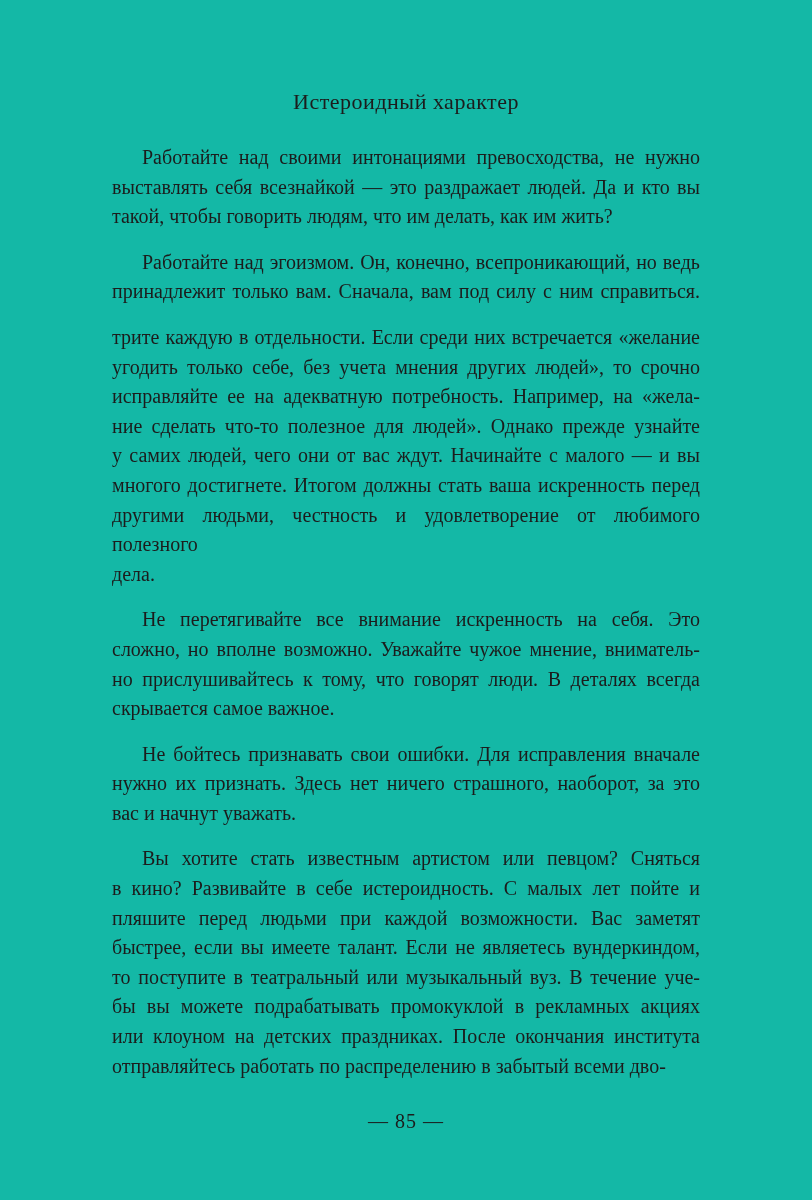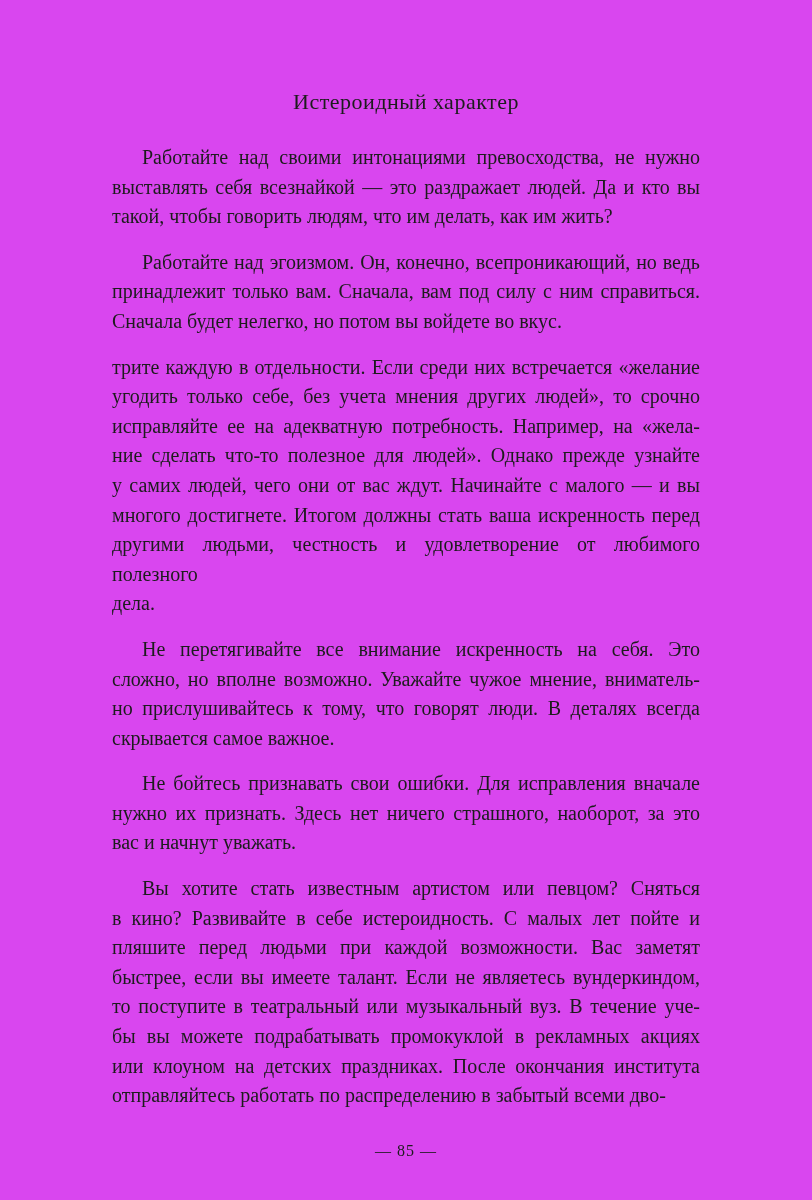--- a/index.html
+++ b/index.html
@@ -4,21 +4,21 @@
 <style>
   html, body {
     margin: 0;
     padding: 0;
     background: #ffffff;
   }
   .page {
     position: relative;
     width: 812px;
     height: 1200px;
-    background: #d946ef;
+    background: #14b8a6;
     color: #1c1c1c;
     font-family: "Liberation Serif", "DejaVu Serif", serif;
     overflow: hidden;
     box-sizing: border-box;
   }
   .chapter-title {
     padding-top: 89px;
     text-align: center;
     font-size: 22px;
     line-height: 26px;
@@ -41,41 +41,40 @@
   }
   .line.last {
     text-align-last: left;
   }
   .line.indent {
     text-indent: 30px;
   }
   .page-footer {
     margin-top: 26px;
     text-align: center;
-    font-size: 16px;
+    font-size: 20px;
     line-height: 28px;
     letter-spacing: 1px;
   }
 </style>
 </head>
 <body>
 
 <div class="page">
   <div class="chapter-title">Истероидный характер</div>
 
   <div class="body-text">
       <div class="paragraph">
         <div class="line indent">Работайте над своими интонациями превосходства, не нужно</div>
         <div class="line">выставлять себя всезнайкой — это раздражает людей. Да и кто вы</div>
         <div class="line last">такой, чтобы говорить людям, что им делать, как им жить?</div>
       </div>
       <div class="paragraph">
         <div class="line indent">Работайте над эгоизмом. Он, конечно, всепроникающий, но ведь</div>
         <div class="line">принадлежит только вам. Сначала, вам под силу с ним справиться.</div>
-        <div class="line last">Сначала будет нелегко, но потом вы войдете во вкус.</div>
       </div>
       <div class="paragraph">
         <div class="line">трите каждую в отдельности. Если среди них встречается «желание</div>
         <div class="line">угодить только себе, без учета мнения других людей», то срочно</div>
         <div class="line">исправляйте ее на адекватную потребность. Например, на «жела-</div>
         <div class="line">ние сделать что-то полезное для людей». Однако прежде узнайте</div>
         <div class="line">у самих людей, чего они от вас ждут. Начинайте с малого — и вы</div>
         <div class="line">многого достигнете. Итогом должны стать ваша искренность перед</div>
         <div class="line">другими людьми, честность и удовлетворение от любимого полезного</div>
         <div class="line last">дела.</div>

